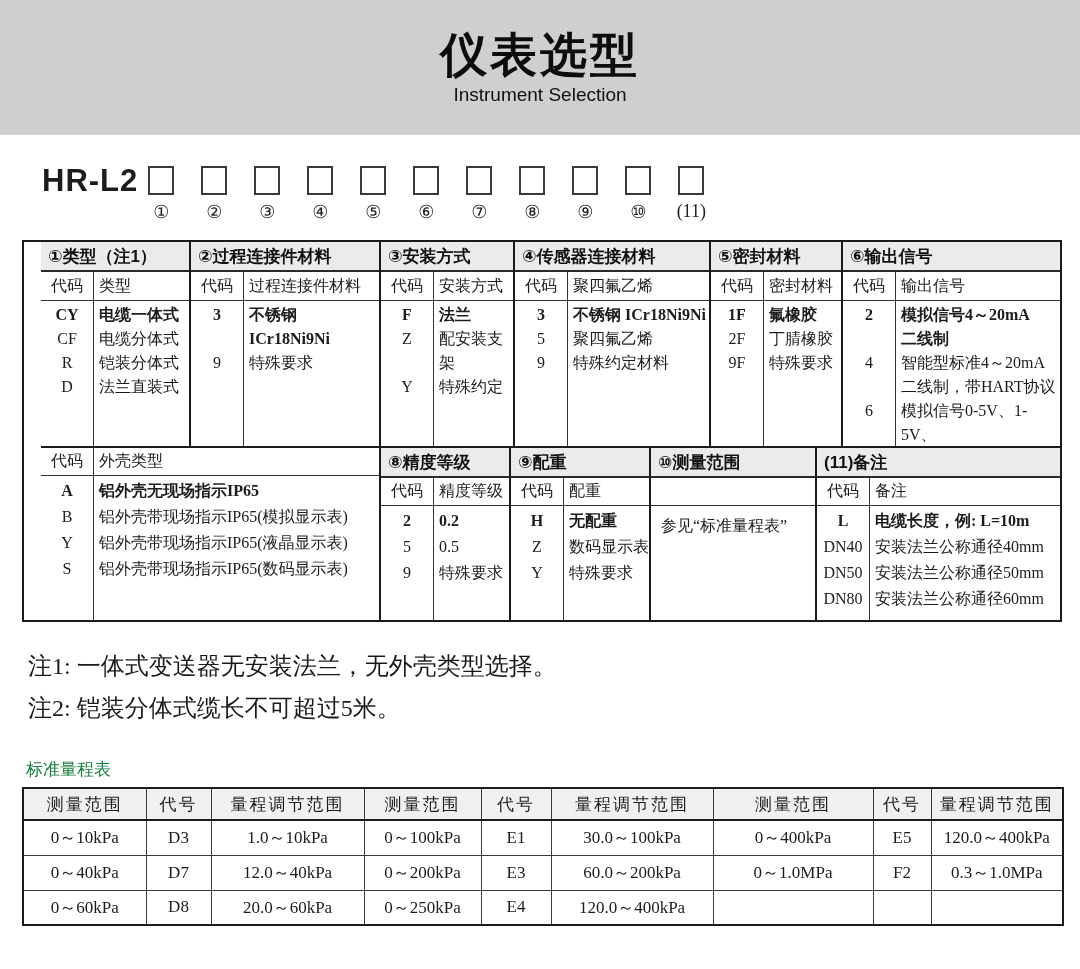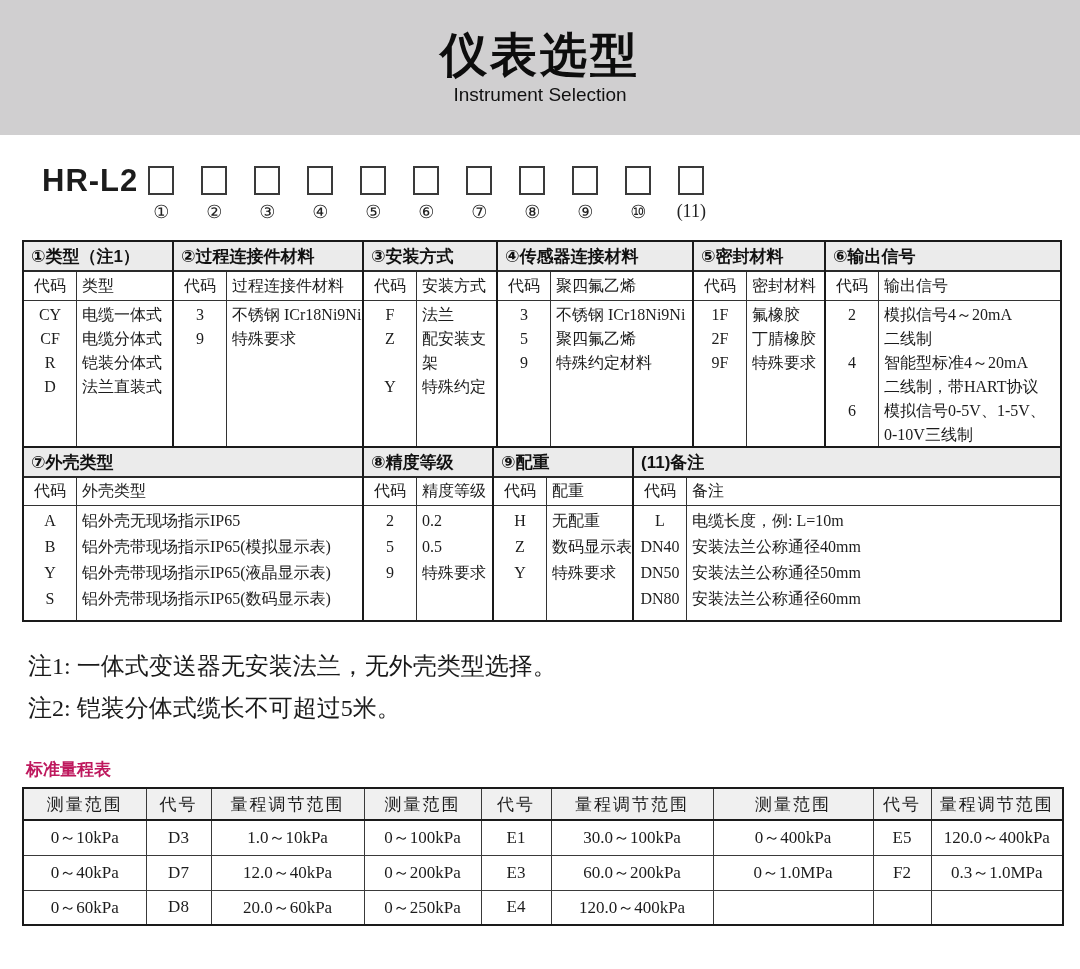--- a/index.html
+++ b/index.html
@@ -25,46 +25,46 @@
   .model-prefix{
     font-family:"Liberation Sans","DejaVu Sans",sans-serif;
     font-size:31px;font-weight:bold;line-height:29px;margin-right:10px;letter-spacing:1px;
   }
   .boxes{display:flex;gap:27px;}
   .box-item{display:flex;flex-direction:column;align-items:center;width:26px;}
   .box{width:26px;height:29px;border:2px solid #3a3a3a;background:#fff;box-sizing:border-box;}
   .box-label{margin-top:6px;font-size:18px;color:#222;white-space:nowrap;}
   
   .sel-wrap{position:absolute;top:240px;left:22px;width:1040px;border:2px solid #1a1a1a;box-sizing:border-box;}
-  .band{display:flex;}
+  .band{display:flex;margin-left:17px;}
   .band1{border-bottom:2px solid #1a1a1a;}
   .sec{box-sizing:border-box;border-right:2px solid #1a1a1a;display:flex;flex-direction:column;overflow:hidden;flex-shrink:0;}
   .sec:last-child{border-right:none;flex:1;}
   .band1 .sec{height:204px;}
   .band2 .sec{height:172px;}
   .sec-title{
     height:30px;line-height:30px;background:#ebebeb;border-bottom:2px solid #2a2a2a;
     font-family:"Liberation Sans","DejaVu Sans",sans-serif;
     font-size:17px;font-weight:bold;color:#111;padding-left:7px;box-sizing:border-box;white-space:nowrap;
   }
   .sec-content{position:relative;flex:1;font-size:16px;}
   .vline{position:absolute;left:52px;top:0;bottom:0;width:1px;background:#333;}
   .sec-sub{display:flex;border-bottom:1px solid #333;height:29px;align-items:center;box-sizing:border-box;}
   .band2 .sec-sub{height:28px;}
   .code-cell{width:52px;text-align:center;flex-shrink:0;}
   .desc-cell{padding-left:6px;white-space:pre-line;}
   .sec-row{display:flex;align-items:flex-start;line-height:24px;}
   .band2 .sec-row{line-height:26px;}
-  .sec-rows-pad{margin-top:2px;}
+  .sec-rows-pad{margin-top:2px;font-weight:bold;}
   .sec-note{padding:10px 0 0 10px;font-size:16px;white-space:nowrap;}
   
   .notes{position:absolute;top:645px;left:28px;font-size:24px;line-height:42px;color:#1a1a1a;}
   .note-line{white-space:nowrap;}
   
-  .range-title{position:absolute;top:758px;left:26px;font-size:17px;font-weight:bold;color:#be185d;}
+  .range-title{position:absolute;top:758px;left:26px;font-size:17px;font-weight:normal;color:#15803d;}
   .range-wrap{position:absolute;top:787px;left:22px;}
   table.range{border-collapse:collapse;border:2px solid #1a1a1a;table-layout:fixed;width:1040px;}
   table.range th,table.range td{
     border:1px solid #3a3a3a;text-align:center;font-weight:normal;
     font-size:17px;color:#1c1c1c;padding:0;white-space:nowrap;overflow:hidden;box-sizing:border-box;
   }
   table.range thead th{height:32px;background:#f0f0f0;border-bottom:2px solid #1a1a1a;letter-spacing:2px;}
   table.range tbody td{height:35px;}
 </style>
 </head>
@@ -260,21 +260,20 @@
             <div class="sec-row">
               <span class="code-cell">6</span>
               <span class="desc-cell">模拟信号0-5V、1-5V、
 0-10V三线制</span>
             </div>
           </div>
         </div>
       </div>
     <div class="band band2">
         <div class="sec" style="width: 340px;">
-          <div class="sec-title">⑦外壳类型</div>
           <div class="sec-content">
             <div class="sec-sub">
               <span class="code-cell">代码</span>
               <span class="desc-cell">外壳类型</span>
             </div>
             <div class="vline"></div>
             <div class="sec-row sec-rows-pad">
               <span class="code-cell">A</span>
               <span class="desc-cell">铝外壳无现场指示IP65</span>
             </div>
@@ -327,20 +326,27 @@
               <span class="desc-cell">无配重</span>
             </div>
             <div class="sec-row">
               <span class="code-cell">Z</span>
               <span class="desc-cell">数码显示表</span>
             </div>
             <div class="sec-row">
               <span class="code-cell">Y</span>
               <span class="desc-cell">特殊要求</span>
             </div>
+          </div>
+        </div>
+        <div class="sec" style="width: 166px;">
+          <div class="sec-title">⑩测量范围</div>
+          <div class="sec-content">
+            <div class="sec-sub"></div>
+            <div class="sec-note">参见“标准量程表”</div>
           </div>
         </div>
         <div class="sec" style="width: 232px;">
           <div class="sec-title">(11)备注</div>
           <div class="sec-content">
             <div class="sec-sub">
               <span class="code-cell">代码</span>
               <span class="desc-cell">备注</span>
             </div>
             <div class="vline"></div>

